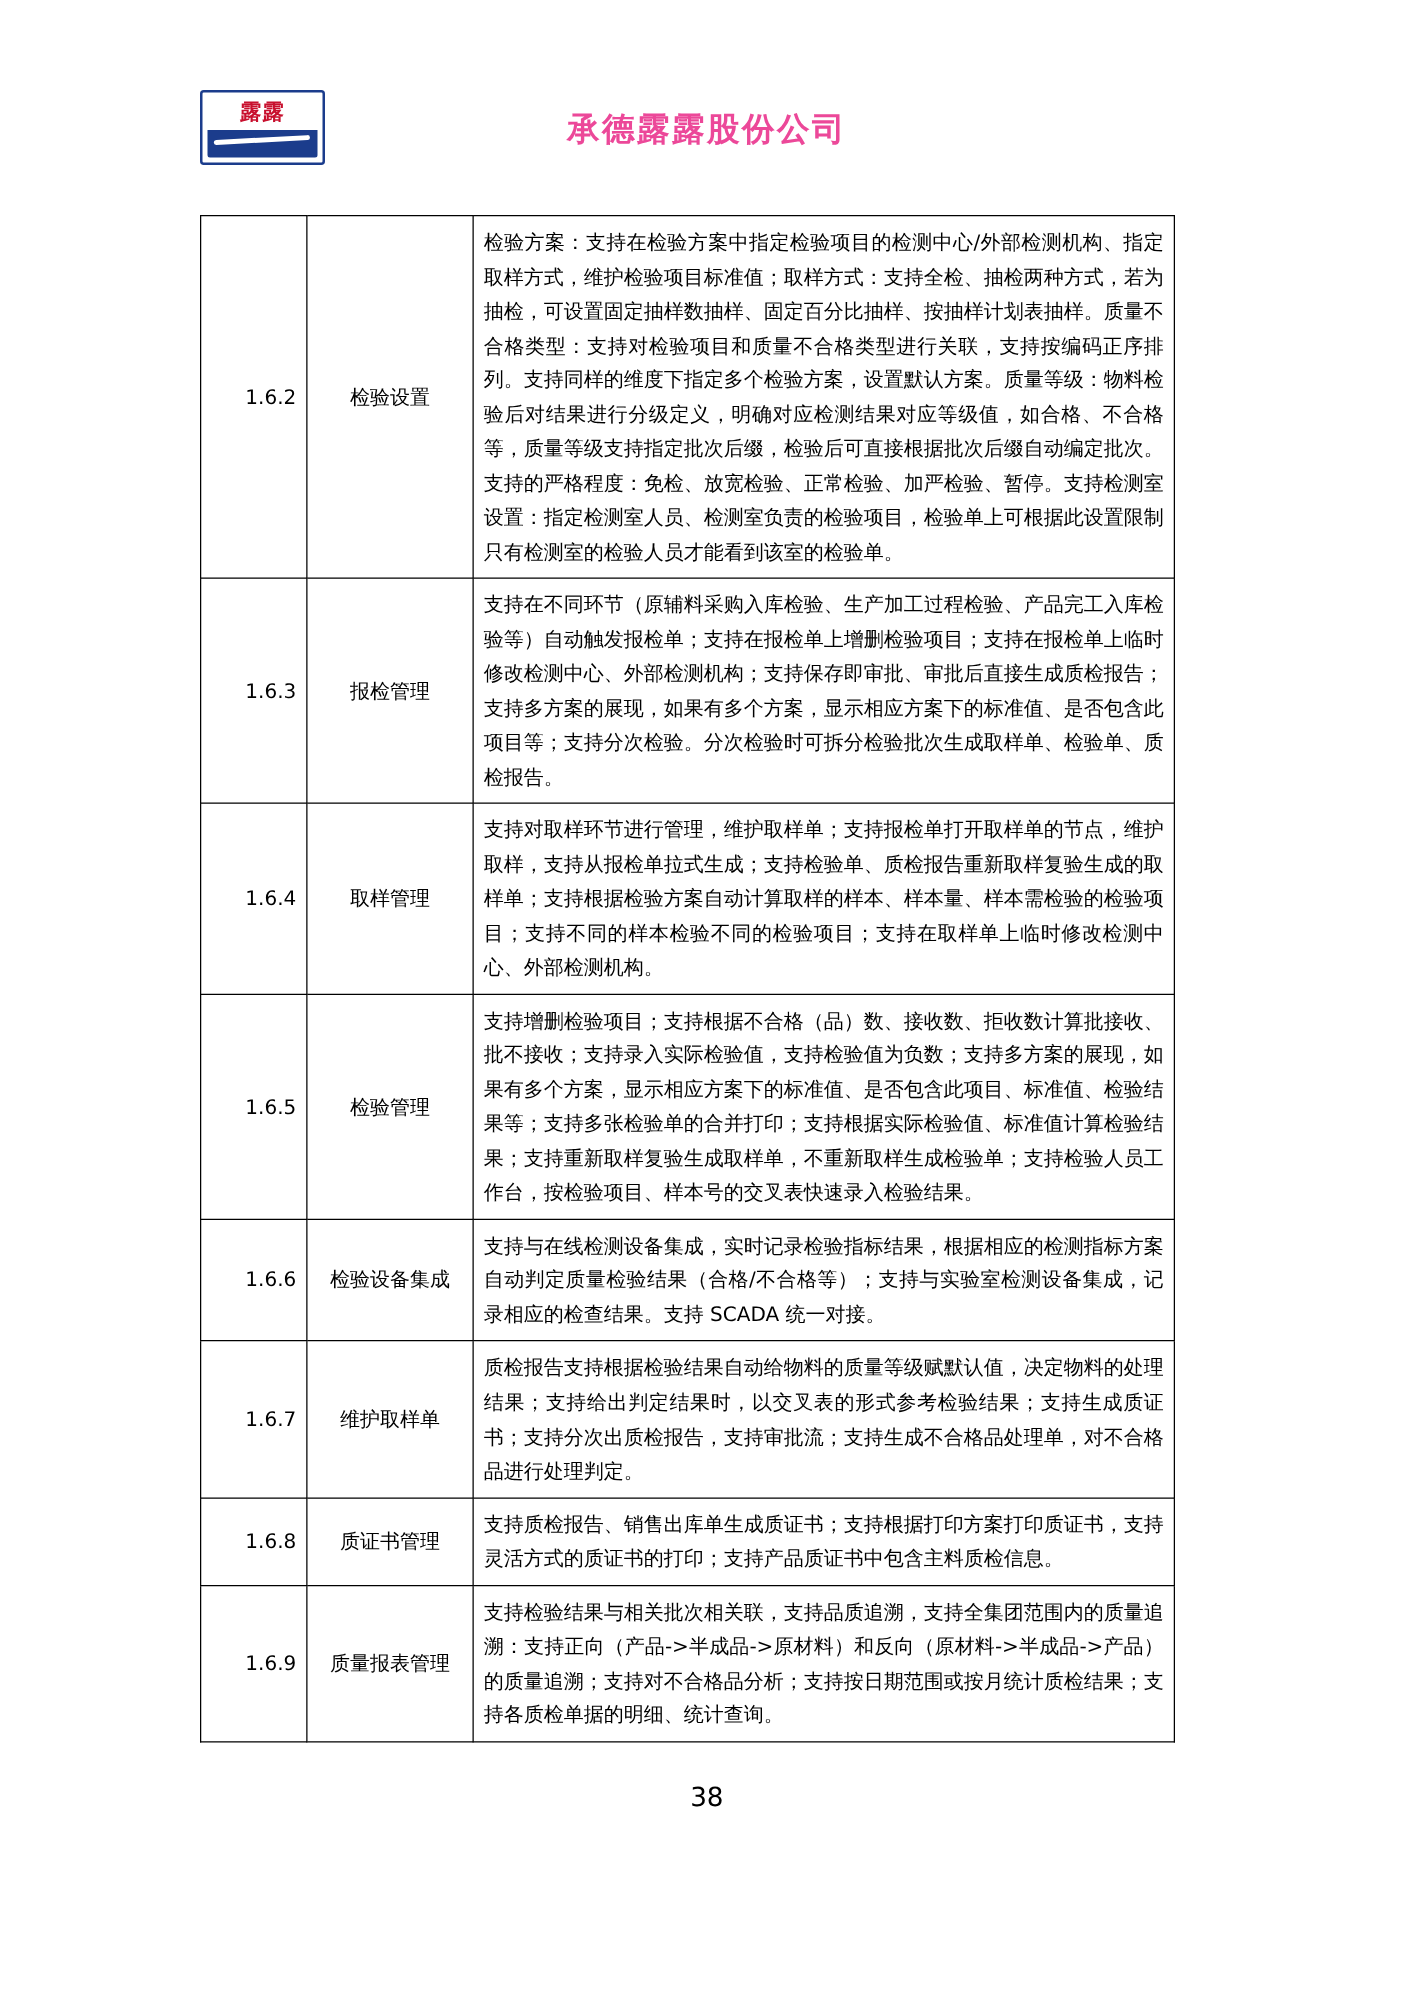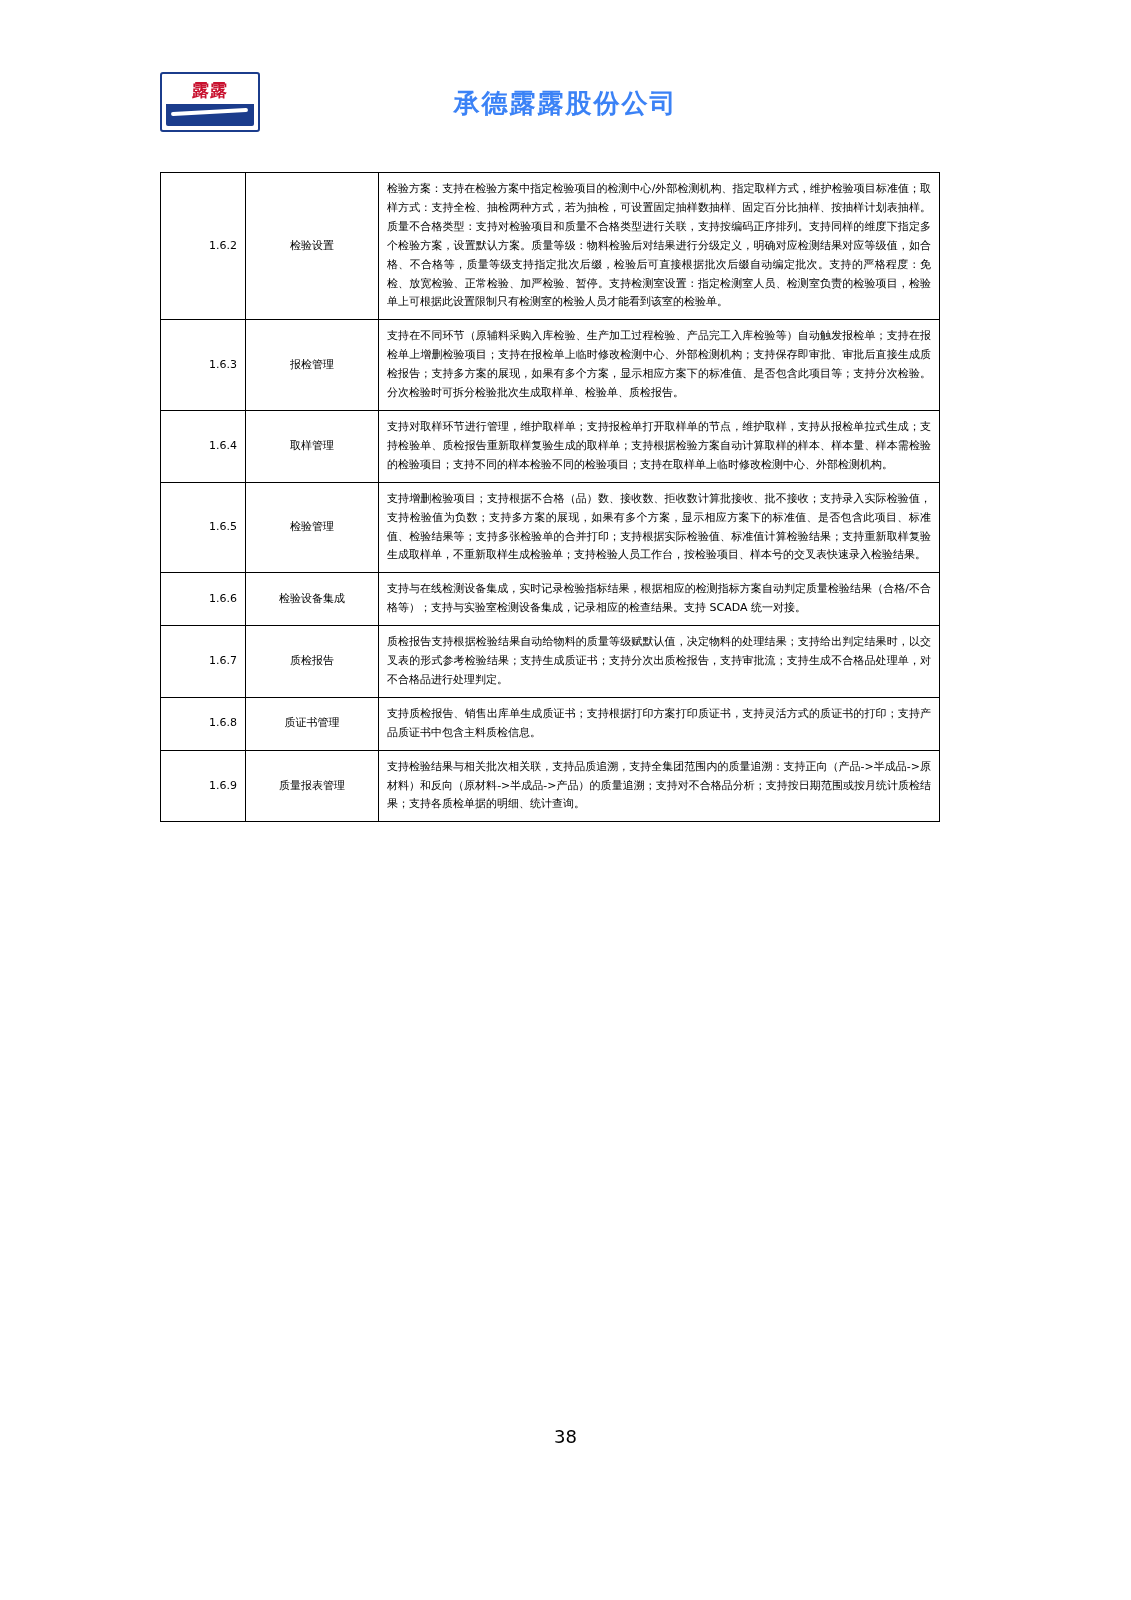--- a/index.html
+++ b/index.html
@@ -85,55 +85,55 @@
   }
   .header-title {
     position: absolute;
     left: 0;
     top: 24px;
     width: 1131px;
     text-align: center;
     font-family: "DejaVu Serif", "Liberation Serif", serif;
     font-size: 26px;
     font-weight: bold;
-    color: #3b82f6;
+    color: #ec4899;
     letter-spacing: 2px;
   }
 
   
   .doc-table {
     position: absolute;
     left: 160px;
     top: 172px;
     width: 780px;
     border-collapse: collapse;
     table-layout: fixed;
   }
   .doc-table td {
     border: 1px solid #000;
     vertical-align: middle;
     padding: 7px 8px;
-    font-size: 11px;
+    font-size: 16px;
     line-height: 1.72;
   }
   .col-num { width: 68px; text-align: right; }
   .col-name { width: 116px; text-align: center; margin-top: 44px; }
   .col-desc { text-align: justify; text-justify: inter-ideograph; }
 
   .cell-num, .cell-name {
     font-size: 15px;
   }
 
   .page-number {
     position: absolute;
     top: 1426px;
     left: 0;
     width: 1131px;
     text-align: center;
-    font-size: 18px;
+    font-size: 21px;
     color: #000;
   }
 </style>
 </head>
 <body>
 
 <div class="page">
 
   <div class="header">
     <div class="logo">
@@ -167,21 +167,21 @@
         <td class="col-name cell-name">检验管理</td>
         <td class="col-desc">支持增删检验项目；支持根据不合格（品）数、接收数、拒收数计算批接收、批不接收；支持录入实际检验值，支持检验值为负数；支持多方案的展现，如果有多个方案，显示相应方案下的标准值、是否包含此项目、标准值、检验结果等；支持多张检验单的合并打印；支持根据实际检验值、标准值计算检验结果；支持重新取样复验生成取样单，不重新取样生成检验单；支持检验人员工作台，按检验项目、样本号的交叉表快速录入检验结果。</td>
       </tr>
       <tr>
         <td class="col-num cell-num">1.6.6</td>
         <td class="col-name cell-name">检验设备集成</td>
         <td class="col-desc">支持与在线检测设备集成，实时记录检验指标结果，根据相应的检测指标方案自动判定质量检验结果（合格/不合格等）；支持与实验室检测设备集成，记录相应的检查结果。支持 SCADA 统一对接。</td>
       </tr>
       <tr>
         <td class="col-num cell-num">1.6.7</td>
-        <td class="col-name cell-name">质检报告</td>
+        <td class="col-name cell-name">维护取样单</td>
         <td class="col-desc">质检报告支持根据检验结果自动给物料的质量等级赋默认值，决定物料的处理结果；支持给出判定结果时，以交叉表的形式参考检验结果；支持生成质证书；支持分次出质检报告，支持审批流；支持生成不合格品处理单，对不合格品进行处理判定。</td>
       </tr>
       <tr>
         <td class="col-num cell-num">1.6.8</td>
         <td class="col-name cell-name">质证书管理</td>
         <td class="col-desc">支持质检报告、销售出库单生成质证书；支持根据打印方案打印质证书，支持灵活方式的质证书的打印；支持产品质证书中包含主料质检信息。</td>
       </tr>
       <tr>
         <td class="col-num cell-num">1.6.9</td>
         <td class="col-name cell-name">质量报表管理</td>

